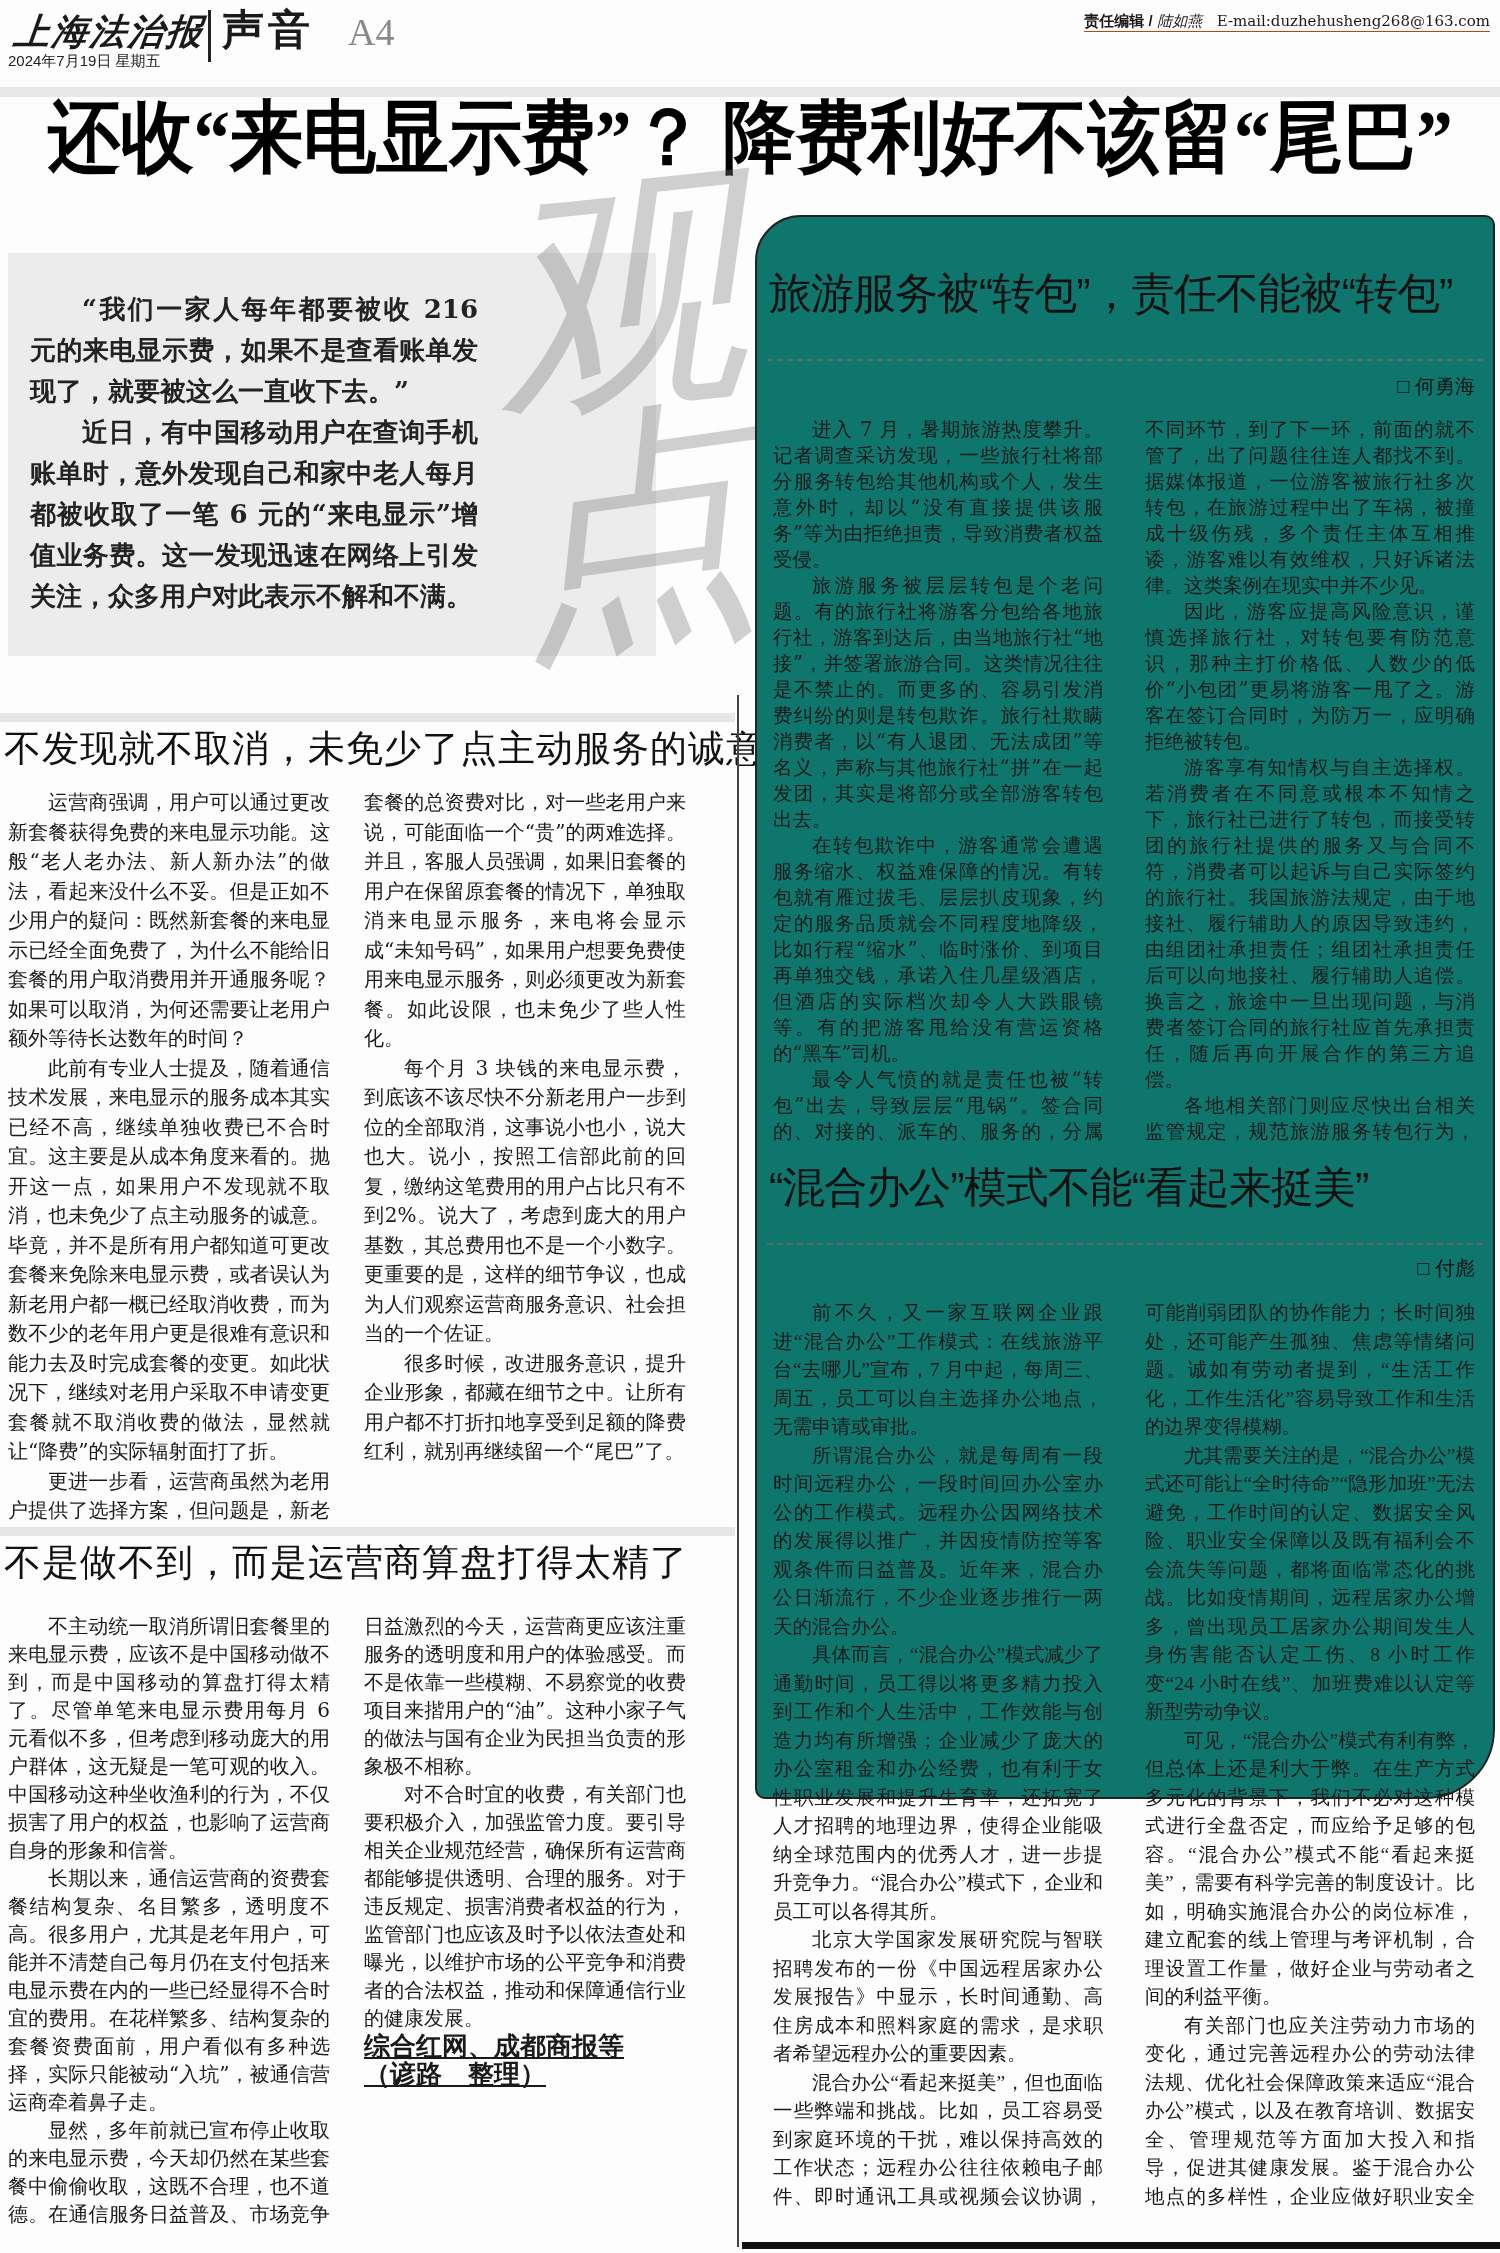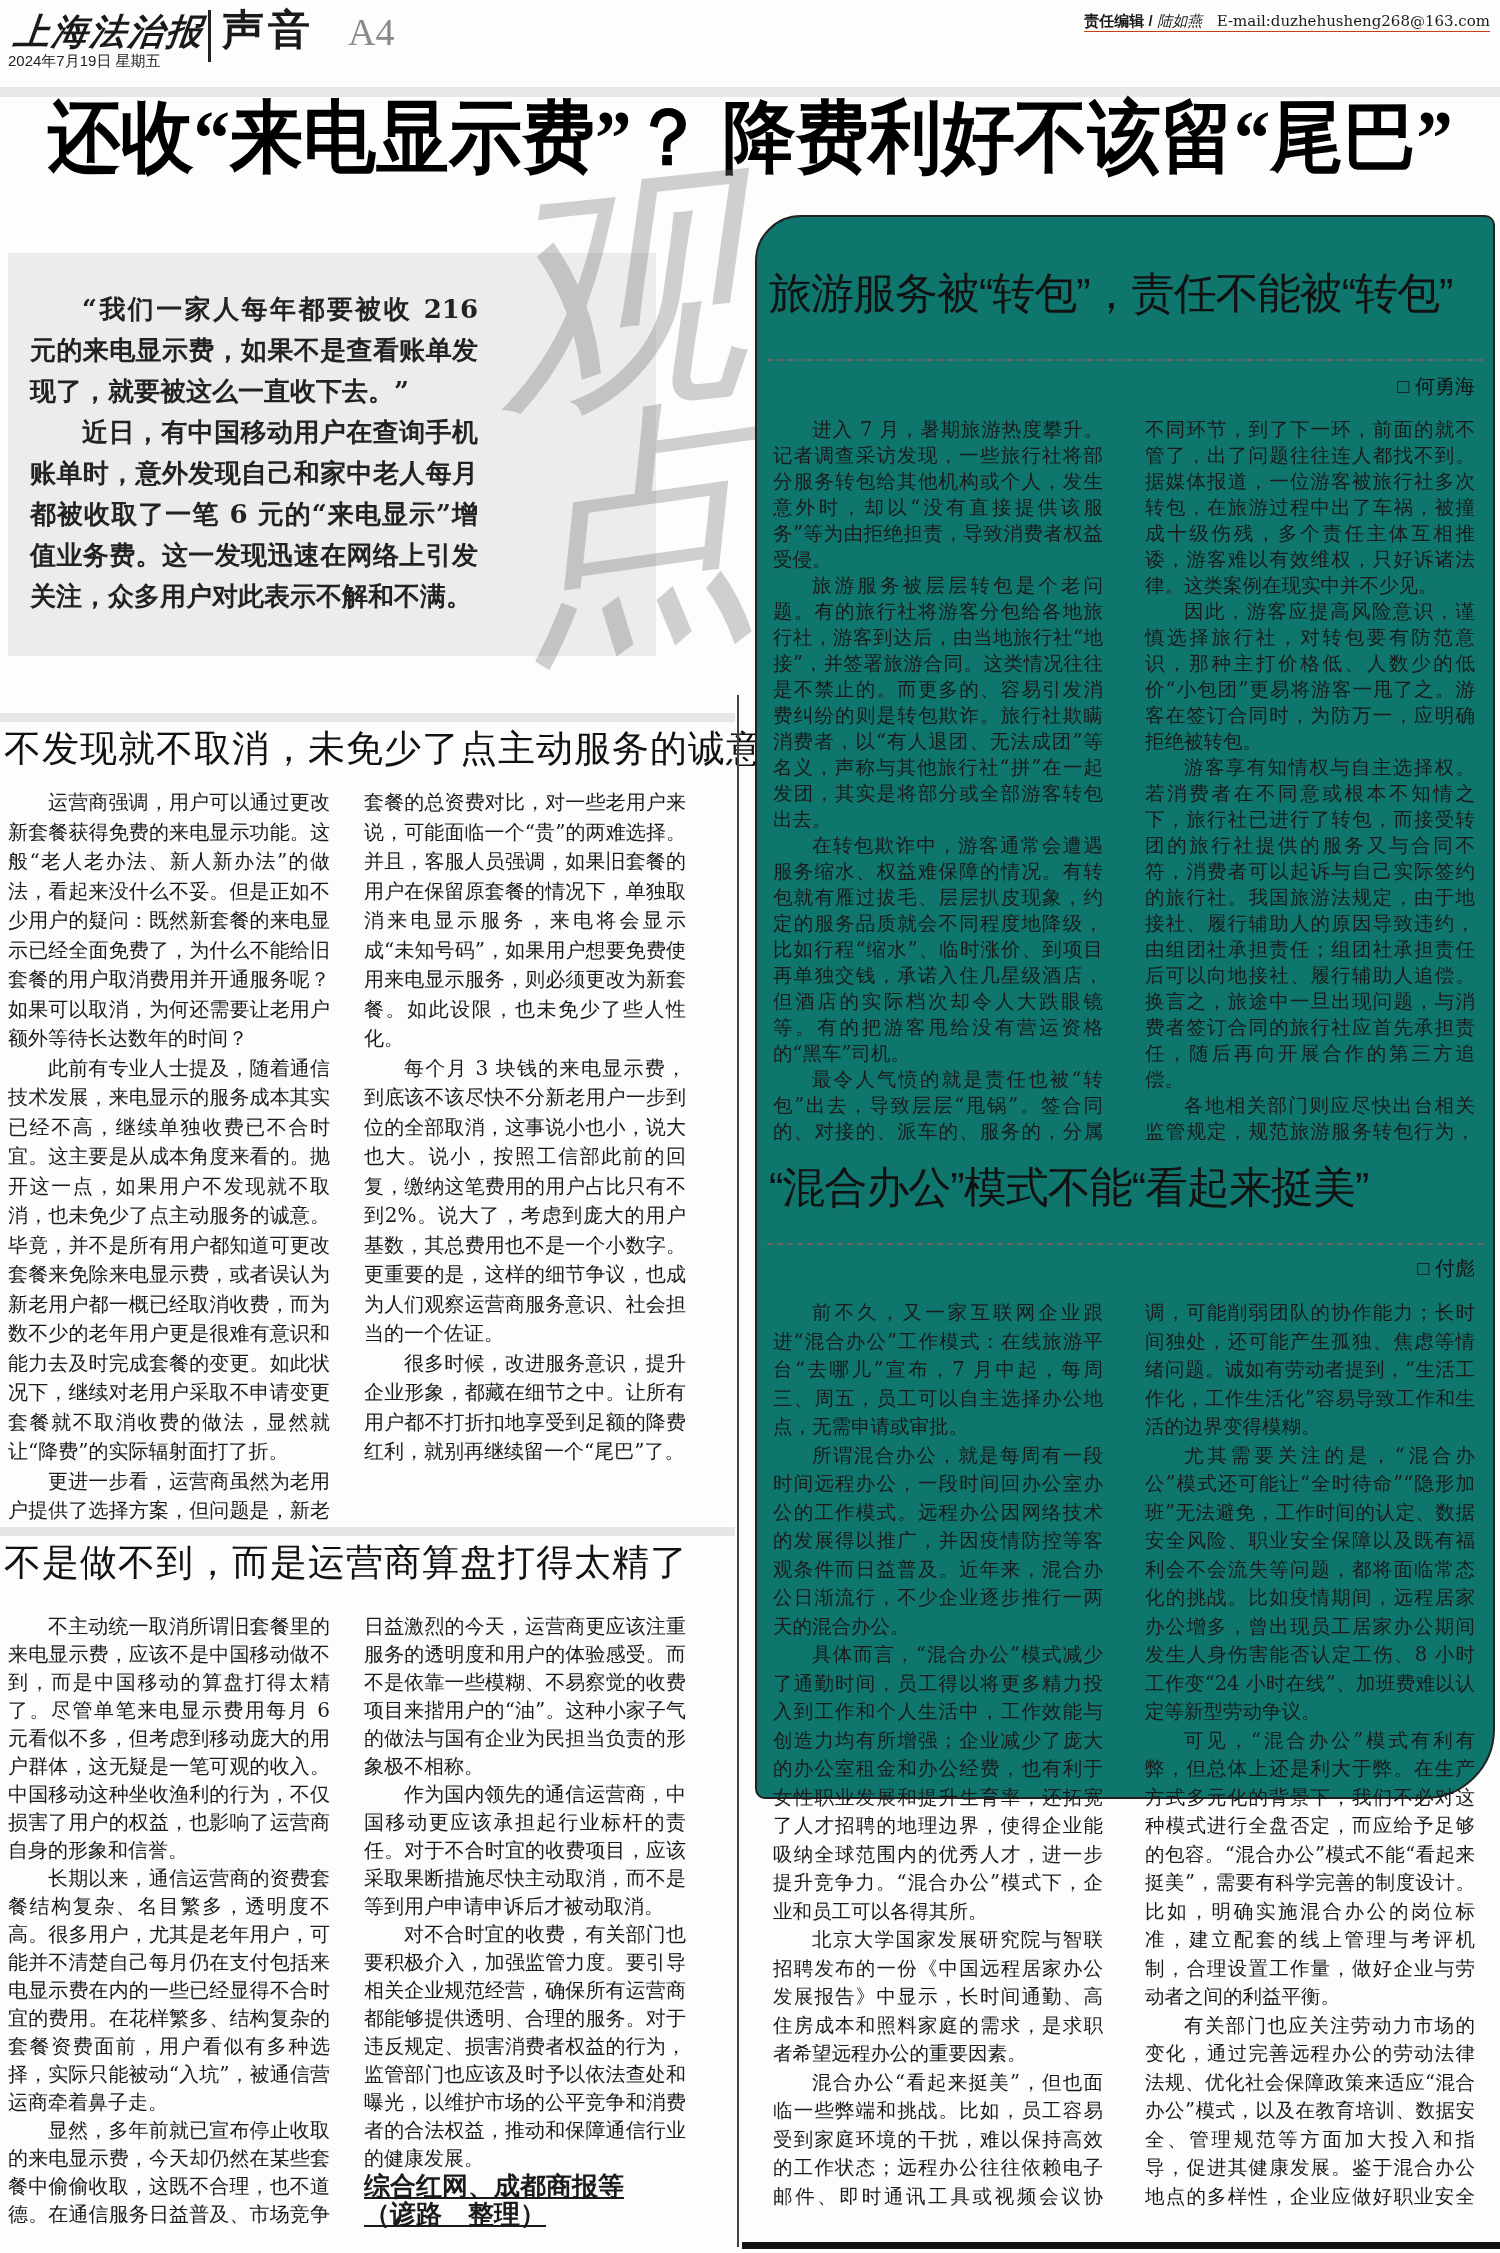--- a/index.html
+++ b/index.html
@@ -48,21 +48,21 @@
   .right-box{left:755px;top:215px;width:740px;height:1584px;box-sizing:border-box;
       border:2px solid #222;border-radius:46px 10px 70px 10px;background:#0f766e;}
   .rb-el{position:absolute;}
   .art-headline{font-size:43px;font-family:"Liberation Sans","DejaVu Sans",sans-serif;
       font-weight:500;letter-spacing:-1px;white-space:nowrap;color:#111;}
   .dash{border-top:2px dashed #666;height:0;}
   .author{font-size:20px;font-family:"Liberation Sans",sans-serif;color:#111;}
   .colsbody{column-count:2;column-gap:42px;column-fill:auto;font-size:19.5px;
       text-align:justify;overflow:hidden;}
   #a3body{left:16px;top:200px;width:702px;height:730px;line-height:26px;}
-  #a4body{left:16px;top:1082px;width:702px;height:928px;line-height:28.5px;}
+  #a4body{left:16px;top:1082px;width:702px;height:928px;line-height:28.5px;font-family:Liberation Serif, serif;}
   .bottom-bar{left:742px;top:2242px;width:758px;height:7px;background:#111;}
 </style>
 </head>
 <body>
 
 <div class="abs masthead">上海法治报</div>
 <div class="abs dateline">2024年7月19日 星期五</div>
 <div class="abs hdr-vline"></div>
 <div class="abs section-name">声音</div>
 <div class="abs page-no">A4</div>
@@ -93,21 +93,20 @@
   <p>每个月 3 块钱的来电显示费，到底该不该尽快不分新老用户一步到位的全部取消，这事说小也小，说大也大。说小，按照工信部此前的回复，缴纳这笔费用的用户占比只有不到2%。说大了，考虑到庞大的用户基数，其总费用也不是一个小数字。更重要的是，这样的细节争议，也成为人们观察运营商服务意识、社会担当的一个佐证。</p>
   <p>很多时候，改进服务意识，提升企业形象，都藏在细节之中。让所有用户都不打折扣地享受到足额的降费红利，就别再继续留一个“尾巴”了。</p>
 </div>
 
 <div class="abs sec-strip" style="top:1527px"></div>
 <div class="abs sec-title" style="top:1538px">不是做不到，而是运营商算盘打得太精了</div>
 <div class="abs cols2-left" id="a2body">
   <p>不主动统一取消所谓旧套餐里的来电显示费，应该不是中国移动做不到，而是中国移动的算盘打得太精了。尽管单笔来电显示费用每月 6 元看似不多，但考虑到移动庞大的用户群体，这无疑是一笔可观的收入。中国移动这种坐收渔利的行为，不仅损害了用户的权益，也影响了运营商自身的形象和信誉。</p>
   <p>长期以来，通信运营商的资费套餐结构复杂、名目繁多，透明度不高。很多用户，尤其是老年用户，可能并不清楚自己每月仍在支付包括来电显示费在内的一些已经显得不合时宜的费用。在花样繁多、结构复杂的套餐资费面前，用户看似有多种选择，实际只能被动“入坑”，被通信营运商牵着鼻子走。</p>
   <p>显然，多年前就已宣布停止收取的来电显示费，今天却仍然在某些套餐中偷偷收取，这既不合理，也不道德。在通信服务日益普及、市场竞争日益激烈的今天，运营商更应该注重服务的透明度和用户的体验感受。而不是依靠一些模糊、不易察觉的收费项目来揩用户的“油”。这种小家子气的做法与国有企业为民担当负责的形象极不相称。</p>
-  <p>作为国内领先的通信运营商，中国移动更应该承担起行业标杆的责任。对于不合时宜的收费项目，应该采取果断措施尽快主动取消，而不是等到用户申请申诉后才被动取消。</p>
   <p>对不合时宜的收费，有关部门也要积极介入，加强监管力度。要引导相关企业规范经营，确保所有运营商都能够提供透明、合理的服务。对于违反规定、损害消费者权益的行为，监管部门也应该及时予以依法查处和曝光，以维护市场的公平竞争和消费者的合法权益，推动和保障通信行业的健康发展。</p>
   <p class="source-line">综合红网、成都商报等</p>
   <p class="source-line">（谚路　整理）</p>
 </div>
 
 <div class="abs lr-divider"></div>
 
 <div class="abs right-box">
   <div class="rb-el art-headline" style="left:12px;top:48px;">旅游服务被“转包”，责任不能被“转包”</div>
   <div class="rb-el dash" style="left:10px;right:10px;top:142px;"></div>

